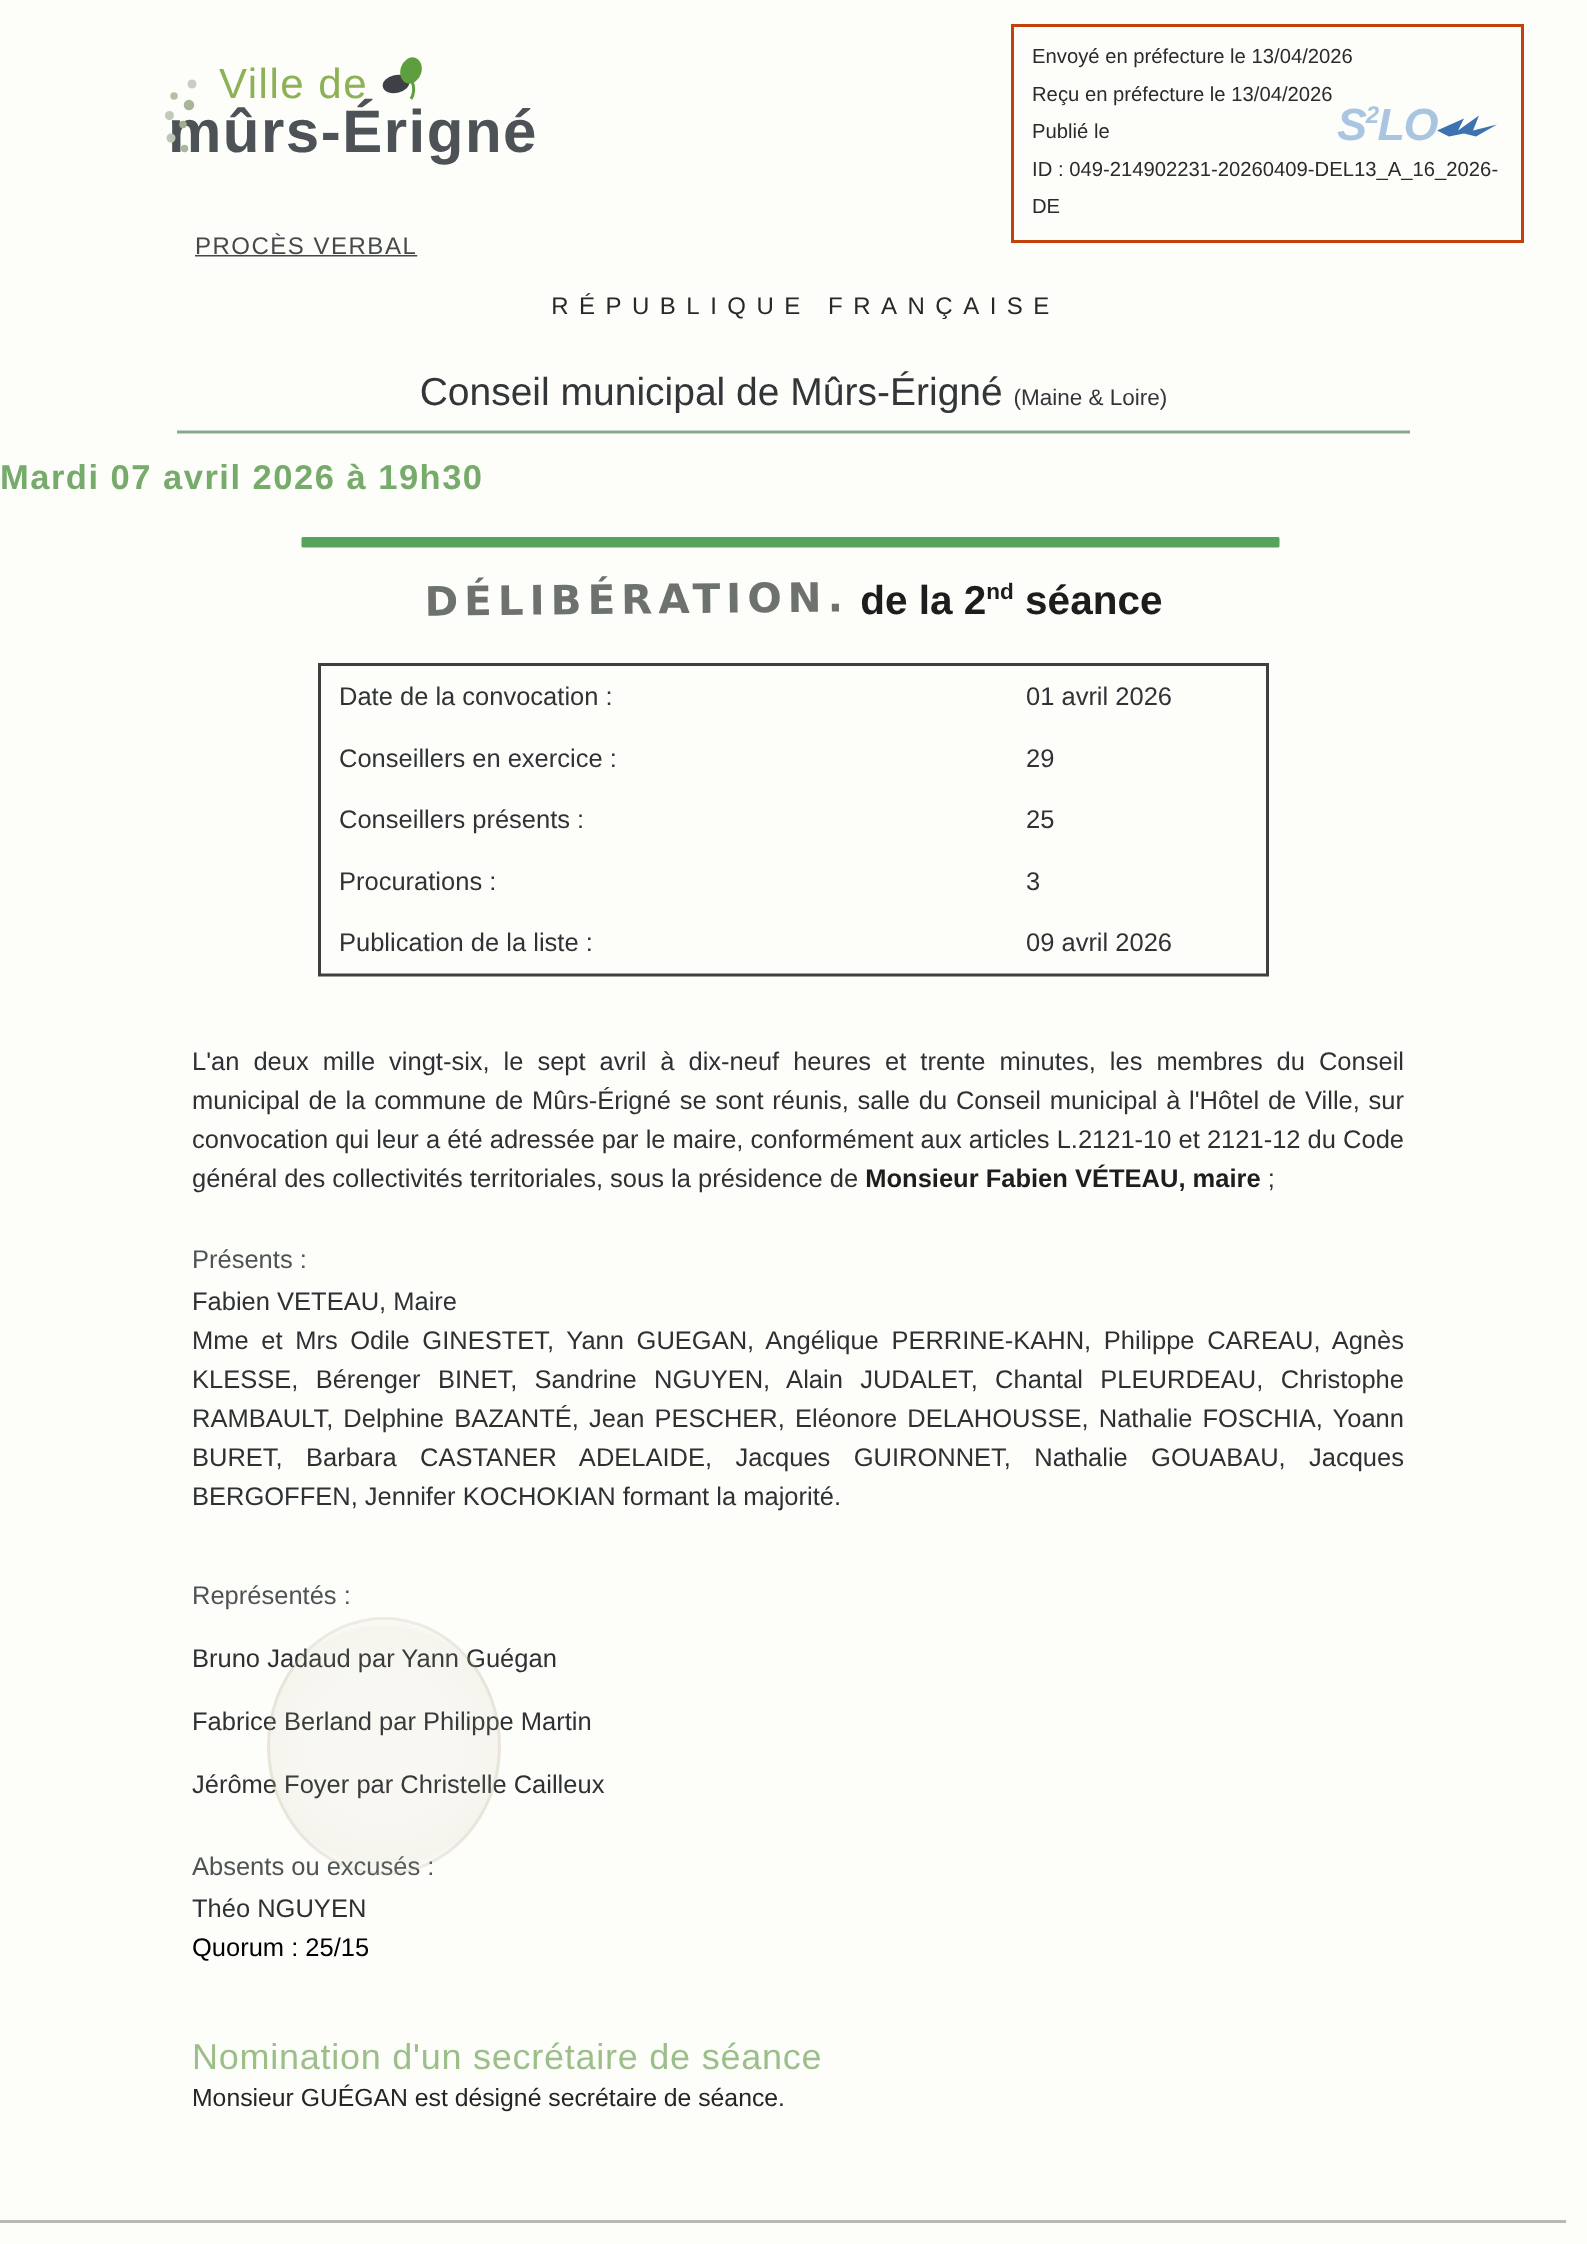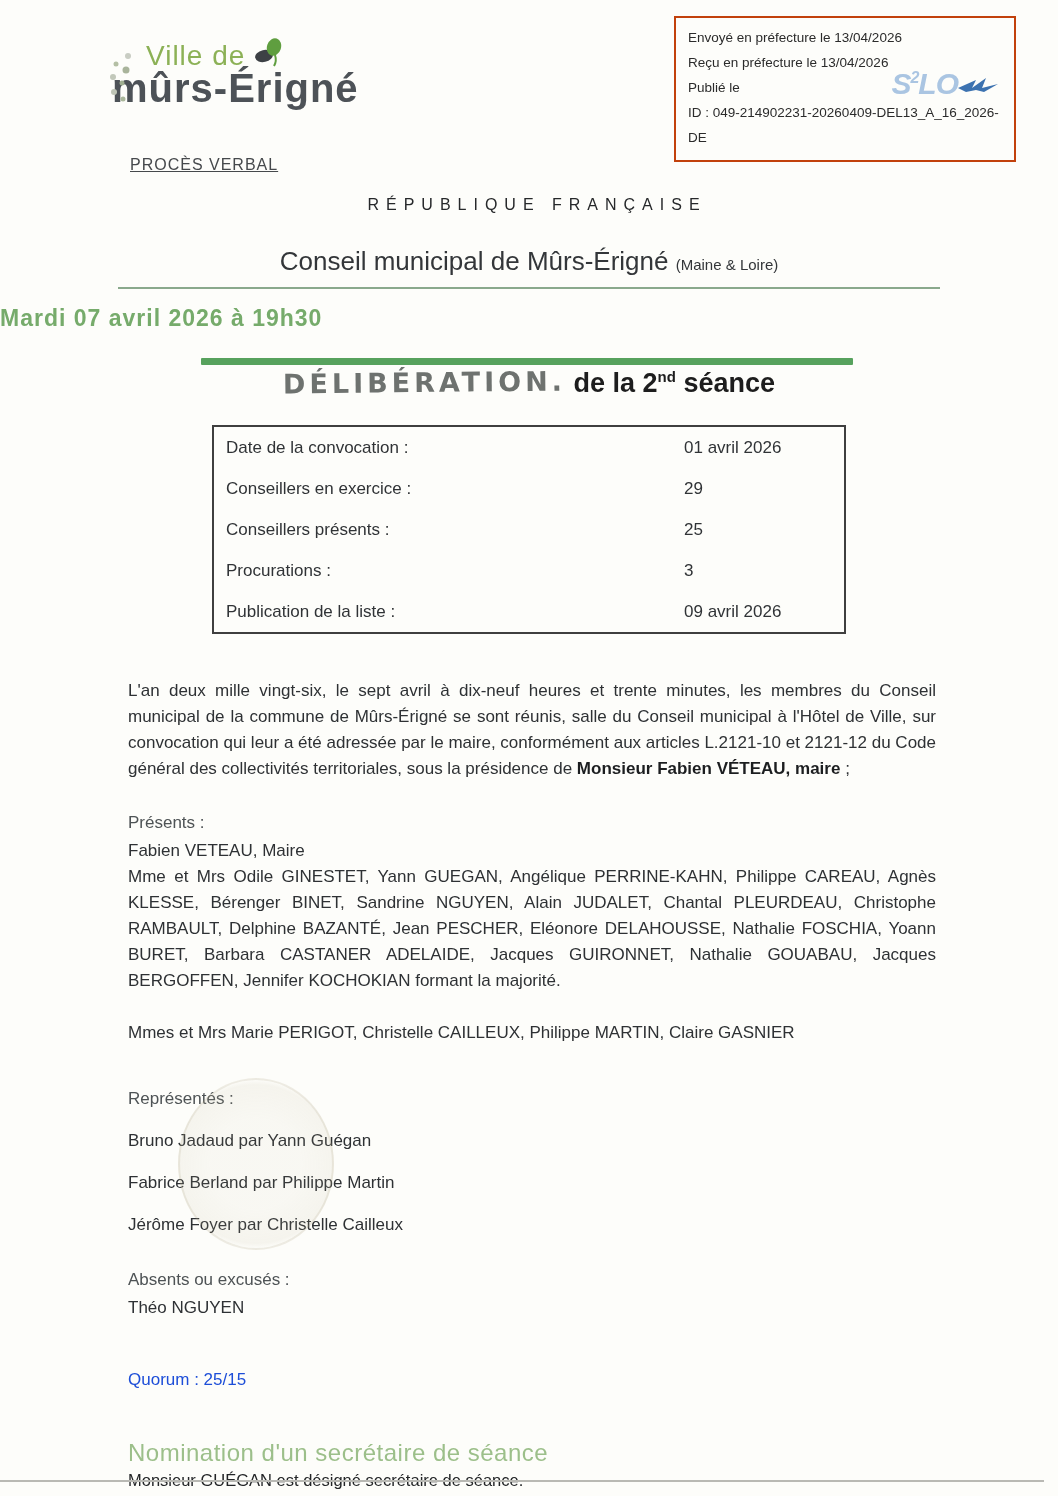--- a/index.html
+++ b/index.html
@@ -57,21 +57,21 @@
   }
   .session-date{
     margin-top:16px;
     font-size:23px;font-weight:bold;color:#76ab6b;letter-spacing:1px;
   }
   .thick-bar{
     height:7px;background:#57a25d;width:652px;
     margin:26px 0 0 201px;border-radius:1px;
   }
   .delib-line{
-    text-align:center;margin-top:2px;font-size:27px;color:#1d1d1d;font-weight:600;
+    text-align:center;margin-top:20px;font-size:27px;color:#1d1d1d;font-weight:600;
   }
   .delib-word{
     color:#6e726f;font-weight:600;letter-spacing:4px;
     display:inline-block;transform:rotate(-0.6deg);
     font-family:"DejaVu Sans","Liberation Sans",sans-serif;
   }
   .delib-line sup{font-size:15px;}
   
   .info-table{
     width:606px;margin:26px auto 0 auto;
@@ -86,21 +86,21 @@
   .body-text{margin:0 122px 0 128px;font-size:17px;line-height:26px;color:#2e3134;}
   .intro{margin-top:44px;text-align:justify;}
   .intro b{color:#1c1e20;}
   .sect-head{margin-top:28px;color:#4e5355;}
   .tight{margin-top:2px;}
   .names{text-align:justify;margin-top:0;}
   .mmes{margin-top:26px;}
   .repr-head{margin-top:40px;color:#4e5355;}
   .repr-item{margin-top:16px;}
   .absents-head{margin-top:29px;color:#4e5355;}
-  .quorum{margin-top:46px;color:#1d4ed8;}
+  .quorum{color:#000000;}
   .green-head{
     margin:46px 0 0 128px;
     font-size:24px;color:#9cbf8a;letter-spacing:0.5px;
   }
   .green-sub{margin:4px 0 0 128px;font-size:16.5px;color:#232527;}
   
   .watermark{
     position:absolute;left:178px;top:1078px;width:152px;height:168px;
     border:2px solid rgba(170,160,130,0.18);border-radius:50%;
     background:radial-gradient(circle,rgba(190,180,150,0.07) 40%,rgba(190,180,150,0.12) 70%,transparent 75%);
@@ -192,21 +192,20 @@
       <span class="info-value">09 avril 2026</span>
     </div>
   </div>
 
   <p class="body-text intro"><span>L'an deux mille vingt-six, le sept avril à dix-neuf heures et trente minutes, les membres du Conseil municipal de la commune de Mûrs-Érigné se sont réunis, salle du Conseil municipal à l'Hôtel de Ville, sur convocation qui leur a été adressée par le maire, conformément aux articles L.2121-10 et 2121-12 du Code général des collectivités territoriales, sous la présidence de </span><b>Monsieur Fabien VÉTEAU, maire</b><span> ;</span></p>
 
   <p class="body-text sect-head">Présents :</p>
   <p class="body-text tight">Fabien VETEAU, Maire</p>
   <p class="body-text tight names">Mme et Mrs Odile GINESTET, Yann GUEGAN, Angélique PERRINE-KAHN, Philippe CAREAU, Agnès KLESSE, Bérenger BINET, Sandrine NGUYEN, Alain JUDALET, Chantal PLEURDEAU, Christophe RAMBAULT, Delphine BAZANTÉ, Jean PESCHER, Eléonore DELAHOUSSE, Nathalie FOSCHIA, Yoann BURET, Barbara CASTANER ADELAIDE, Jacques GUIRONNET, Nathalie GOUABAU, Jacques BERGOFFEN, Jennifer KOCHOKIAN formant la majorité.</p>
 
-  <p class="body-text mmes">Mmes et Mrs Marie PERIGOT, Christelle CAILLEUX, Philippe MARTIN, Claire GASNIER</p>
 
   <p class="body-text repr-head">Représentés :</p>
   <p class="body-text repr-item">Bruno Jadaud par Yann Guégan</p>
   <p class="body-text repr-item">Fabrice Berland par Philippe Martin</p>
   <p class="body-text repr-item">Jérôme Foyer par Christelle Cailleux</p>
 
   <p class="body-text absents-head">Absents ou excusés :</p>
   <p class="body-text tight">Théo NGUYEN</p>
 
   <p class="body-text quorum">Quorum : 25/15</p>

